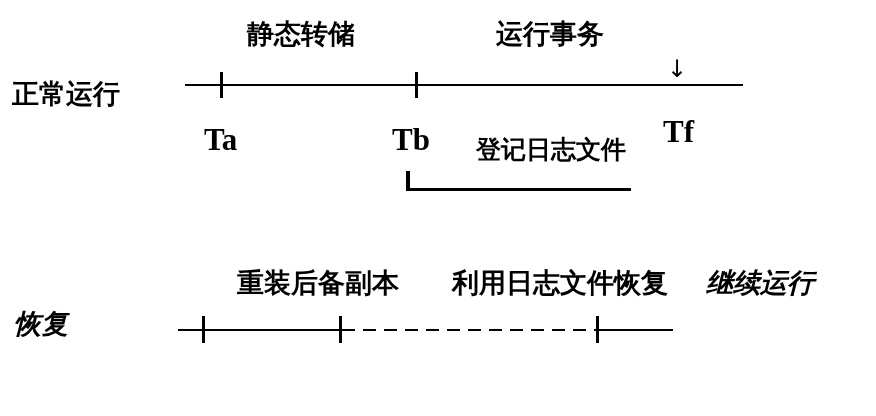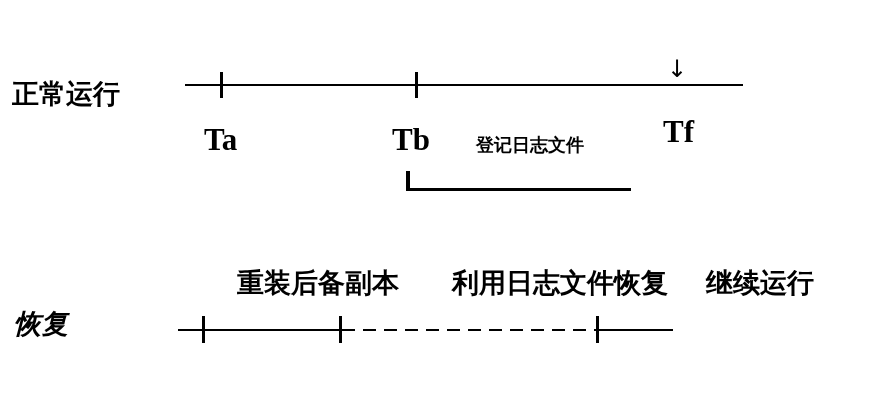--- a/index.html
+++ b/index.html
@@ -62,40 +62,42 @@
     color: #000;
   }
 </style>
 </head>
 <body>
 
 <div class="canvas">
 
   <div class="lbl" style="left:12px; top:80px;">正常运行</div>
 
+  <div class="lbl" style="left:247px; top:20px;">静态转储</div>
 
+  <div class="lbl" style="left:496px; top:20px;">运行事务</div>
 
   <div class="hline" style="left:185px; top:84px; width:558px;"></div>
   <div class="tick" style="left:220px; top:72px;"></div>
   <div class="tick" style="left:415px; top:72px;"></div>
 
   <div class="arrow" style="left:667px; top:57px;">↓</div>
 
   <div class="tlabel" style="left:204px; top:124px;">Ta</div>
   <div class="tlabel" style="left:392px; top:124px;">Tb</div>
   <div class="tlabel" style="left:663px; top:116px;">Tf</div>
 
-  <div class="lbl" style="left:476px; top:136px; font-size:18px;">登记日志文件</div>
+  <div class="lbl" style="left:476px; top:136px; font-size:25px;">登记日志文件</div>
   <div class="lshape" style="left:406px; top:171px; width:221px; height:17px;"></div>
 
   <div class="lbl" style="left:14px; top:310px;font-style:italic;">恢复</div>
 
   <div class="lbl" style="left:237px; top:269px;">重装后备副本</div>
   <div class="lbl" style="left:452px; top:269px;">利用日志文件恢复</div>
-  <div class="lbl" style="left:706px; top:269px;">继续运行</div>
+  <div class="lbl" style="left:706px; top:269px;font-style:italic;">继续运行</div>
 
   <div class="hline" style="left:178px; top:329px; width:164px;"></div>
   <div class="dashline" style="left:342px; top:329px; width:255px;"></div>
   <div class="hline" style="left:597px; top:329px; width:76px;"></div>
 
   <div class="tick" style="left:202px; top:316px; height:27px;"></div>
   <div class="tick" style="left:339px; top:316px; height:27px;"></div>
   <div class="tick" style="left:596px; top:316px; height:27px;"></div>
 
 </div>

